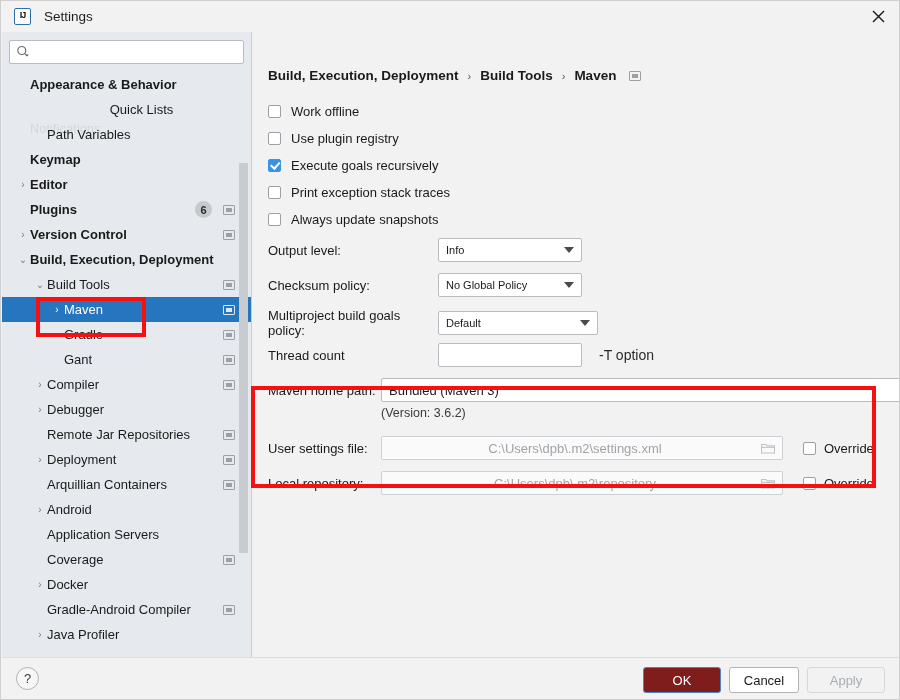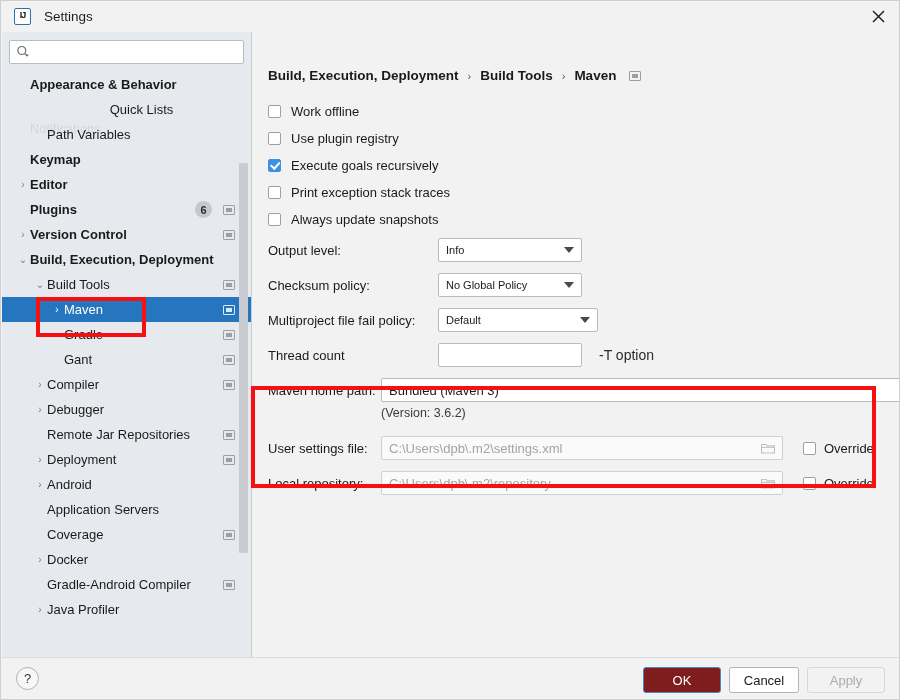--- a/index.html
+++ b/index.html
@@ -211,21 +211,21 @@
     font-size: 12.5px; color: #3a3a3a;
   }
 
   
   .path-field {
     height: 24px; background: #fafafa;
     border: 1px solid #cdd1d5; border-radius: 2px;
     display: flex; align-items: center;
   }
   .path-field .ptxt {
-    flex: 1; margin-left: 7px; font-size: 13px; color: #a0a4a8;
+    flex: 1; margin-left: 7px; font-size: 13px; color: #a0a4a8; text-align: center;
   }
   .folder-ico { margin-right: 7px; display: flex; opacity: 0.45; }
   .ovr { display: flex; align-items: center; gap: 8px; font-size: 13px; }
 
   
   .redbox {
     position: absolute;
     border: 4px solid #f51111;
     pointer-events: none;
     z-index: 50;
@@ -356,20 +356,25 @@
           <span class="arrow"></span>
           <span class="lbl">Remote Jar Repositories</span>
           <span class="winicon"></span>
         </div>
         <div class="tree-row" style="padding-left: 31px;">
           <span class="arrow">›</span>
           <span class="lbl">Deployment</span>
           <span class="winicon"></span>
         </div>
         <div class="tree-row" style="padding-left: 31px;">
+          <span class="arrow"></span>
+          <span class="lbl">Arquillian Containers</span>
+          <span class="winicon"></span>
+        </div>
+        <div class="tree-row" style="padding-left: 31px;">
           <span class="arrow">›</span>
           <span class="lbl">Android</span>
         </div>
         <div class="tree-row" style="padding-left: 31px;">
           <span class="arrow"></span>
           <span class="lbl">Application Servers</span>
         </div>
         <div class="tree-row" style="padding-left: 31px; text-align: right;">
           <span class="arrow"></span>
           <span class="lbl">Coverage</span>
@@ -435,21 +440,21 @@
 
     <div class="fld-row" style="top:241px">
       <span class="fld-label" style="width:170px">Checksum policy:</span>
       <span class="combo" style="width:144px">
         <span>No Global Policy</span>
         <span class="caret"></span>
       </span>
     </div>
 
     <div class="fld-row" style="top:276px">
-      <span class="fld-label" style="width:170px">Multiproject file fail policy:</span>
+      <span class="fld-label" style="width:170px">Multiproject build goals policy:</span>
       <span class="combo" style="width:160px">
         <span>Default</span>
         <span class="caret"></span>
       </span>
     </div>
 
     <div class="fld-row" style="top:311px">
       <span class="fld-label" style="width:170px">Thread count</span>
       <input class="textinput" style="width: 144px;" type="text" value="">
       <span class="hint" style="margin-left:17px">-T option</span>

